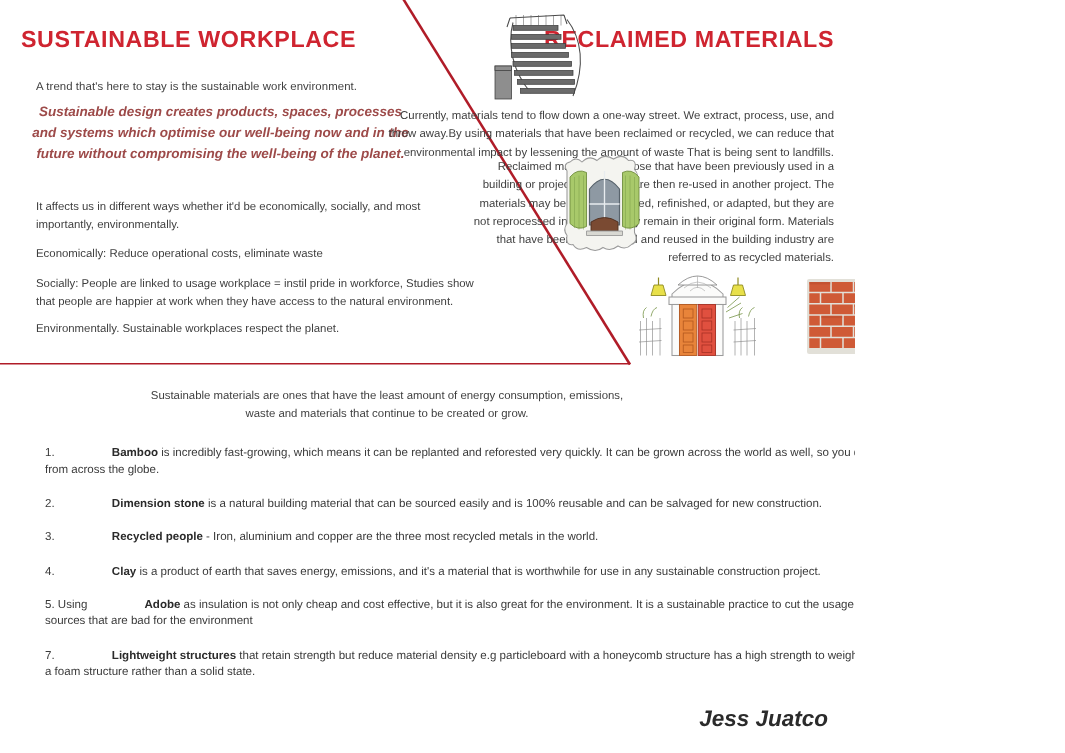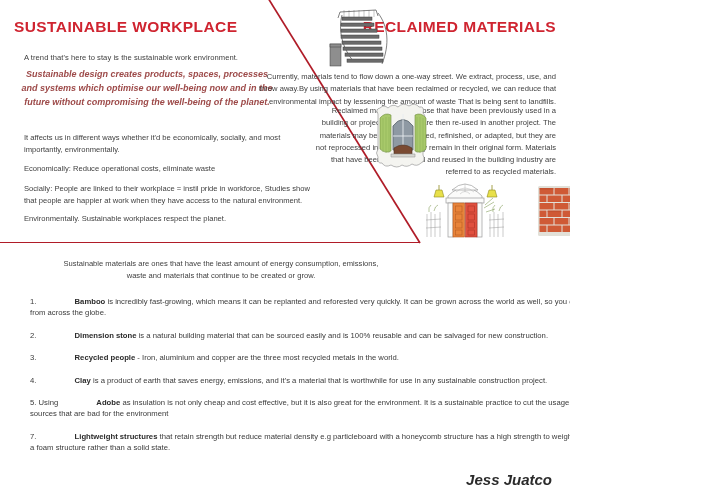--- a/index.html
+++ b/index.html
@@ -57,21 +57,21 @@
   }
   .p.lead { letter-spacing: .05px; }
   .p.italic {
     font-style: italic;
     font-size: 9px;
     line-height: 1.55;
     color: #9d4a49;
     text-align: center;
     font-weight: bold;
   }
-  .p.center { text-align: center; }
+  .p.center { text-align: center; margin-left: 37px; }
   .p.right  { text-align: right; }
 
   
   #lp1 { left: 24px; top: 52px;  width: 260px; }
   #lp2 { left: 18px; top: 68px;  width: 258px; }
   #lp3 { left: 24px; top: 132px; width: 268px; }
   #lp4 { left: 24px; top: 163px; width: 268px; }
   #lp5 { left: 24px; top: 183px; width: 300px; }
   #lp6 { left: 24px; top: 213px; width: 280px; }
 
@@ -124,21 +124,21 @@
     <line x1="268" y1="-2" x2="420" y2="243" stroke="#b01c28" stroke-width="1.7"></line>
   </svg>
 
   <div class="head left">SUSTAINABLE WORKPLACE</div>
   <div class="head right">RECLAIMED MATERIALS</div>
 
   <div class="p lead" id="lp1">A trend that's here to stay is the sustainable work environment.</div>
   <div class="p italic" id="lp2">Sustainable design creates products, spaces, processes and systems which optimise our well-being now and in the future without compromising the well-being of the planet.</div>
   <div class="p" id="lp3">It affects us in different ways whether it'd be economically, socially, and most importantly, environmentally.</div>
   <div class="p" id="lp4">Economically: Reduce operational costs, eliminate waste</div>
-  <div class="p" id="lp5">Socially: People are linked to their workplace = instil pride in workforce, Studies show that people are happier at work when they have access to the natural environment.</div>
+  <div class="p" id="lp5">Socially: People are linked to usage workplace = instil pride in workforce, Studies show that people are happier at work when they have access to the natural environment.</div>
   <div class="p" id="lp6">Environmentally. Sustainable workplaces respect the planet.</div>
 
   <div class="p right" id="rp1">Currently, materials tend to flow down a one-way street. We extract, process, use, and throw away.By using materials that have been reclaimed or recycled, we can reduce that environmental impact by lessening the amount of waste That is being sent to landfills.</div>
   <div class="p right" id="rp2">Reclaimed materials are those that have been previously used in a building or project, and which are then re-used in another project. The materials may be altered, re-sized, refinished, or adapted, but they are not reprocessed in any way; they remain in their original form. Materials that have been reprocessed and reused in the building industry are referred to as recycled materials.</div>
 
   <div class="p center" id="mid">Sustainable materials are ones that have the least amount of energy consumption, emissions, waste and materials that continue to be created or grow.</div>
 
   <div class="list" id="materials-list">
       <div class="item"><span>1. </span><b>Bamboo</b><span> is incredibly fast-growing, which means it can be replanted and reforested very quickly. It can be grown across the world as well, so you don't need to have it shipped in from across the globe.</span></div>
       <div class="item"><span>2. </span><b>Dimension stone</b><span> is a natural building material that can be sourced easily and is 100% reusable and can be salvaged for new construction.</span></div>

